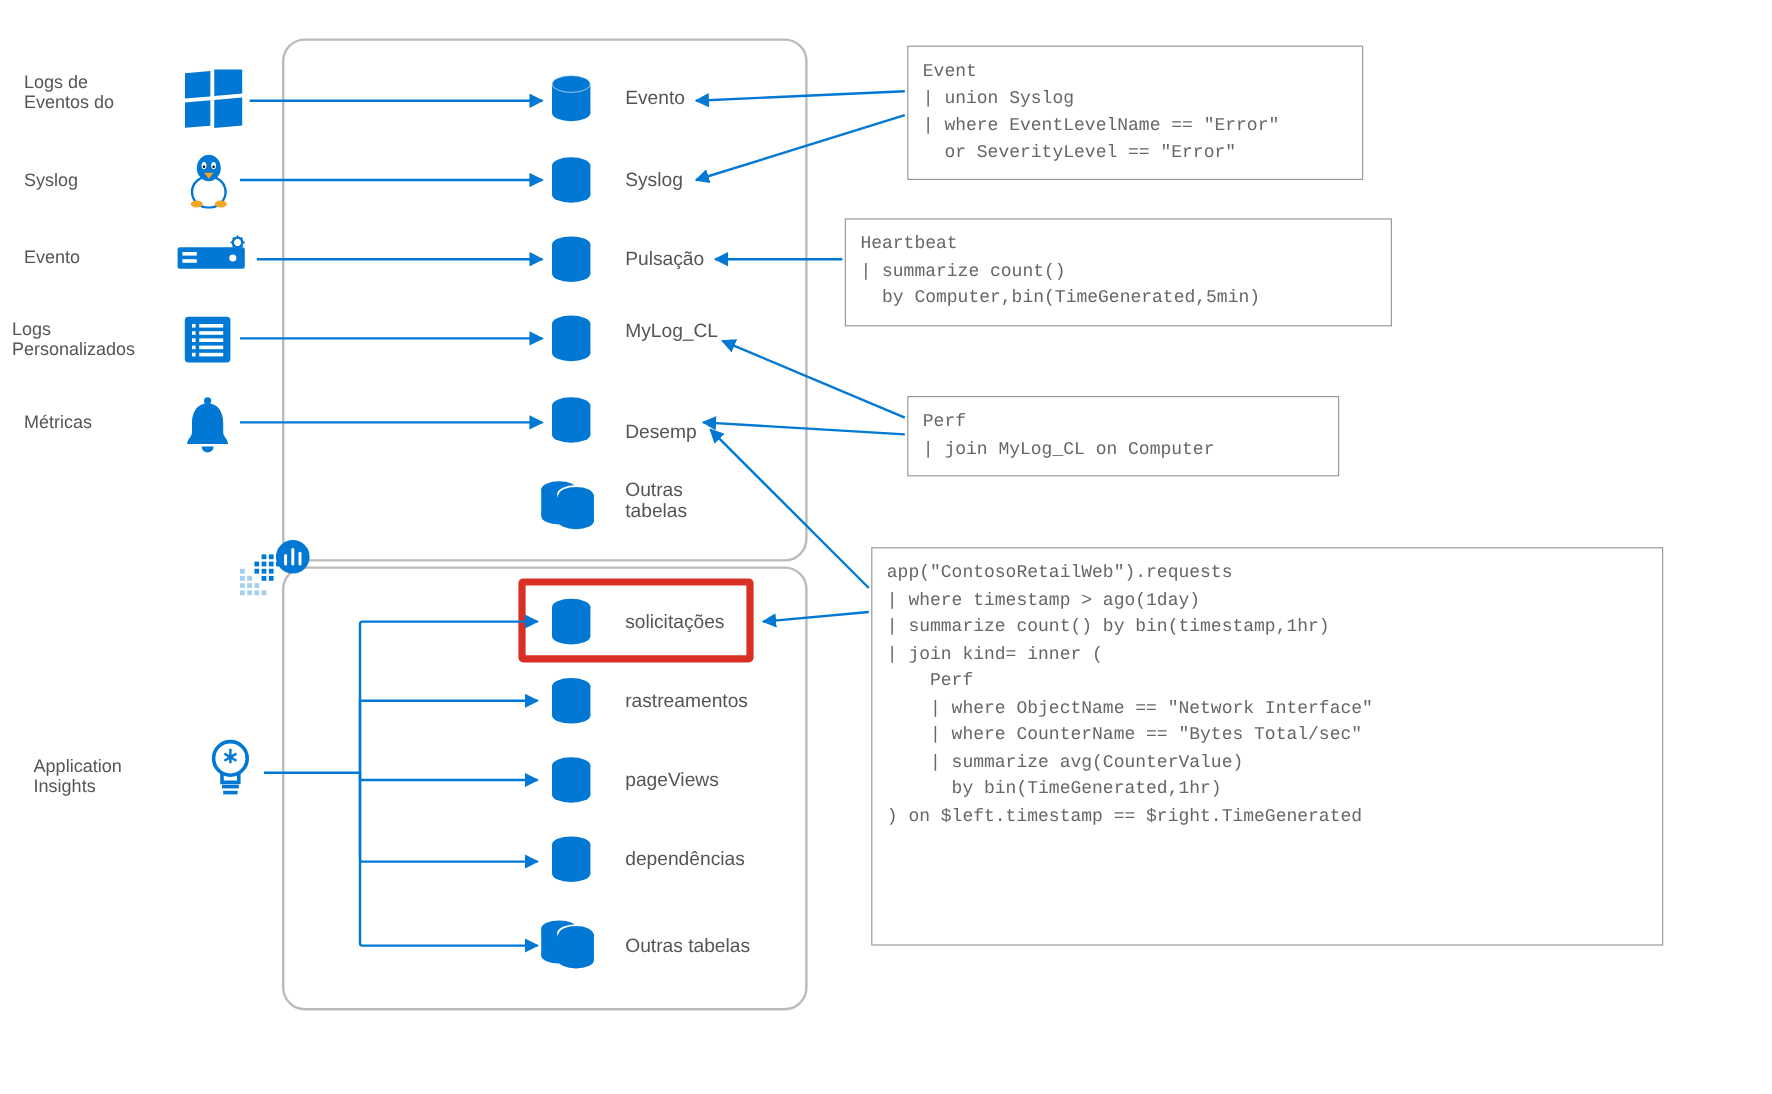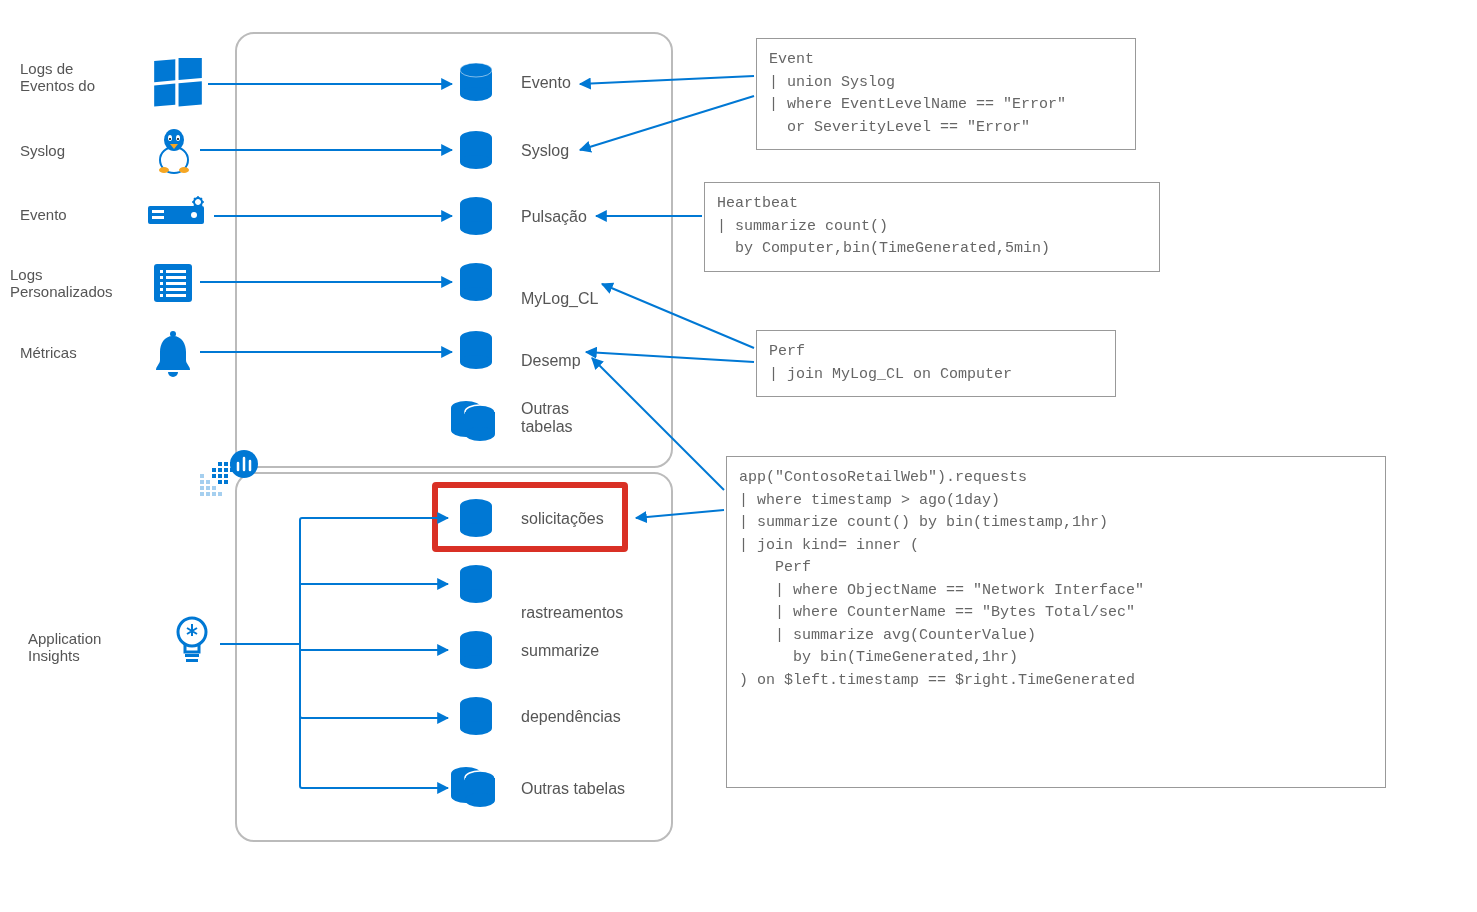--- a/index.html
+++ b/index.html
@@ -182,21 +182,21 @@
     <ellipse cx="30" cy="16" rx="15" ry="7"></ellipse>
       <rect x="15" y="16" width="30" height="22" stroke="none"></rect>
       <ellipse cx="30" cy="38" rx="15" ry="7" stroke="none"></ellipse>
     <path d="M15 16 L15 38 M45 16 L45 38" stroke="none"></path>
   </g>
 </svg>
 
 <div class="table-label" style="top:74px; left:521px">Evento</div>
 <div class="table-label" style="top:142px; left:521px">Syslog</div>
 <div class="table-label" style="top:208px; left:521px">Pulsação</div>
-<div class="table-label" style="top:290px; left:521px">MyLog_CL</div>
+<div class="table-label" style="top:268px; left:521px">MyLog_CL</div>
 <div class="table-label" style="top:352px; left:521px">Desemp</div>
 <div class="table-label" style="top:400px; left:521px; white-space:pre-line">Outras
 tabelas</div>
 
 <svg class="db-icon" style="top:498px; left:456px;" width="40" height="42" viewBox="0 0 40 42">
     <ellipse cx="20" cy="8" rx="16" ry="7" fill="#0078d4"></ellipse>
     <rect x="4" y="8" width="32" height="24" fill="#0078d4"></rect>
     <ellipse cx="20" cy="32" rx="16" ry="7" fill="#0078d4"></ellipse>
   </svg>
 <svg class="db-icon" style="top:564px; left:456px;" width="40" height="42" viewBox="0 0 40 42">
@@ -221,22 +221,22 @@
       <ellipse cx="16" cy="34" rx="15" ry="7"></ellipse>
     </g>
   <g fill="#0078d4" stroke="#fff" stroke-width="1.5">
       <ellipse cx="30" cy="16" rx="15" ry="7"></ellipse>
       <rect x="15" y="16" width="30" height="22" stroke="none"></rect>
       <ellipse cx="30" cy="38" rx="15" ry="7" stroke="none"></ellipse>
     </g>
 </svg>
 
 <div class="table-label" style="top:510px; left:521px">solicitações</div>
-<div class="table-label" style="top:604px; left:521px">rastreamentos</div>
-<div class="table-label" style="top:642px; left:521px">summarize</div>
+<div class="table-label" style="top:576px; left:521px">rastreamentos</div>
+<div class="table-label" style="top:642px; left:521px">pageViews</div>
 <div class="table-label" style="top:708px; left:521px">dependências</div>
 <div class="table-label" style="top:780px; left:521px">Outras tabelas</div>
 
 <div class="highlight-box" style="top:482px; left:432px; width:196px; height:70px;"></div>
 
 <div class="query-box" style="top:38px; left:756px; width:380px;">Event
 | union Syslog
 | where EventLevelName == "Error"
   or SeverityLevel == "Error"</div>
 <div class="query-box" style="top:182px; left:704px; width:456px;">Heartbeat

